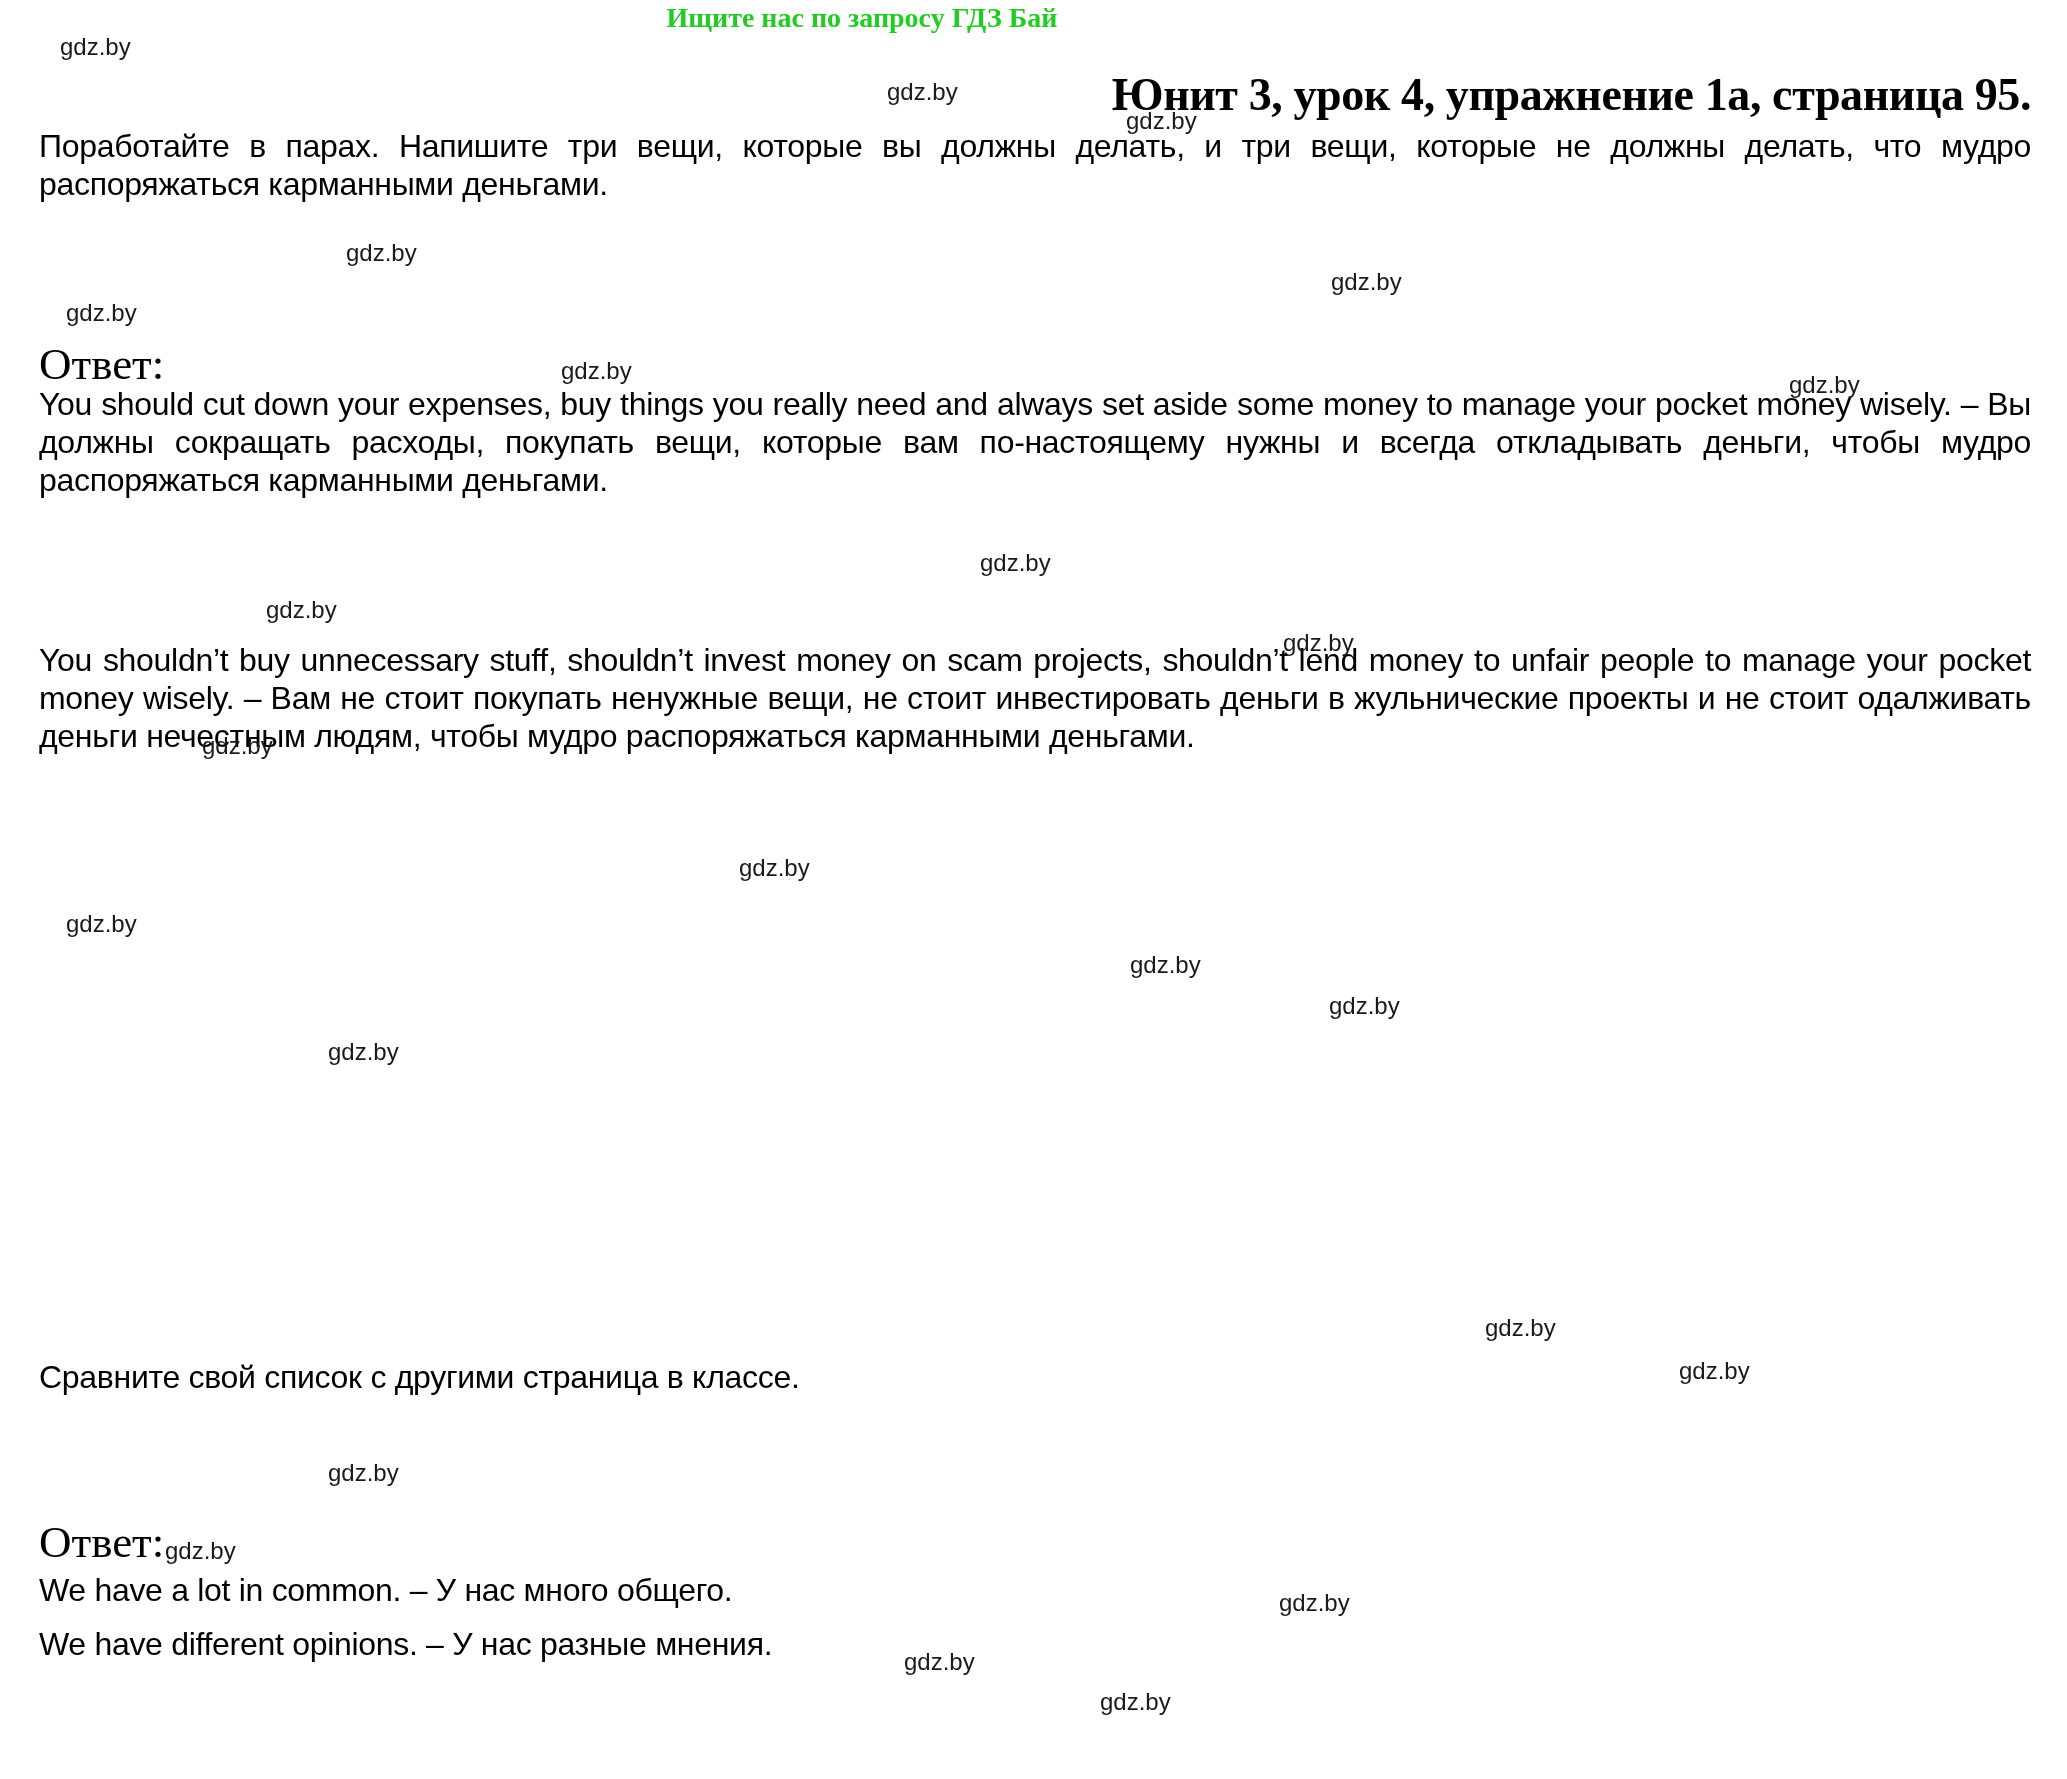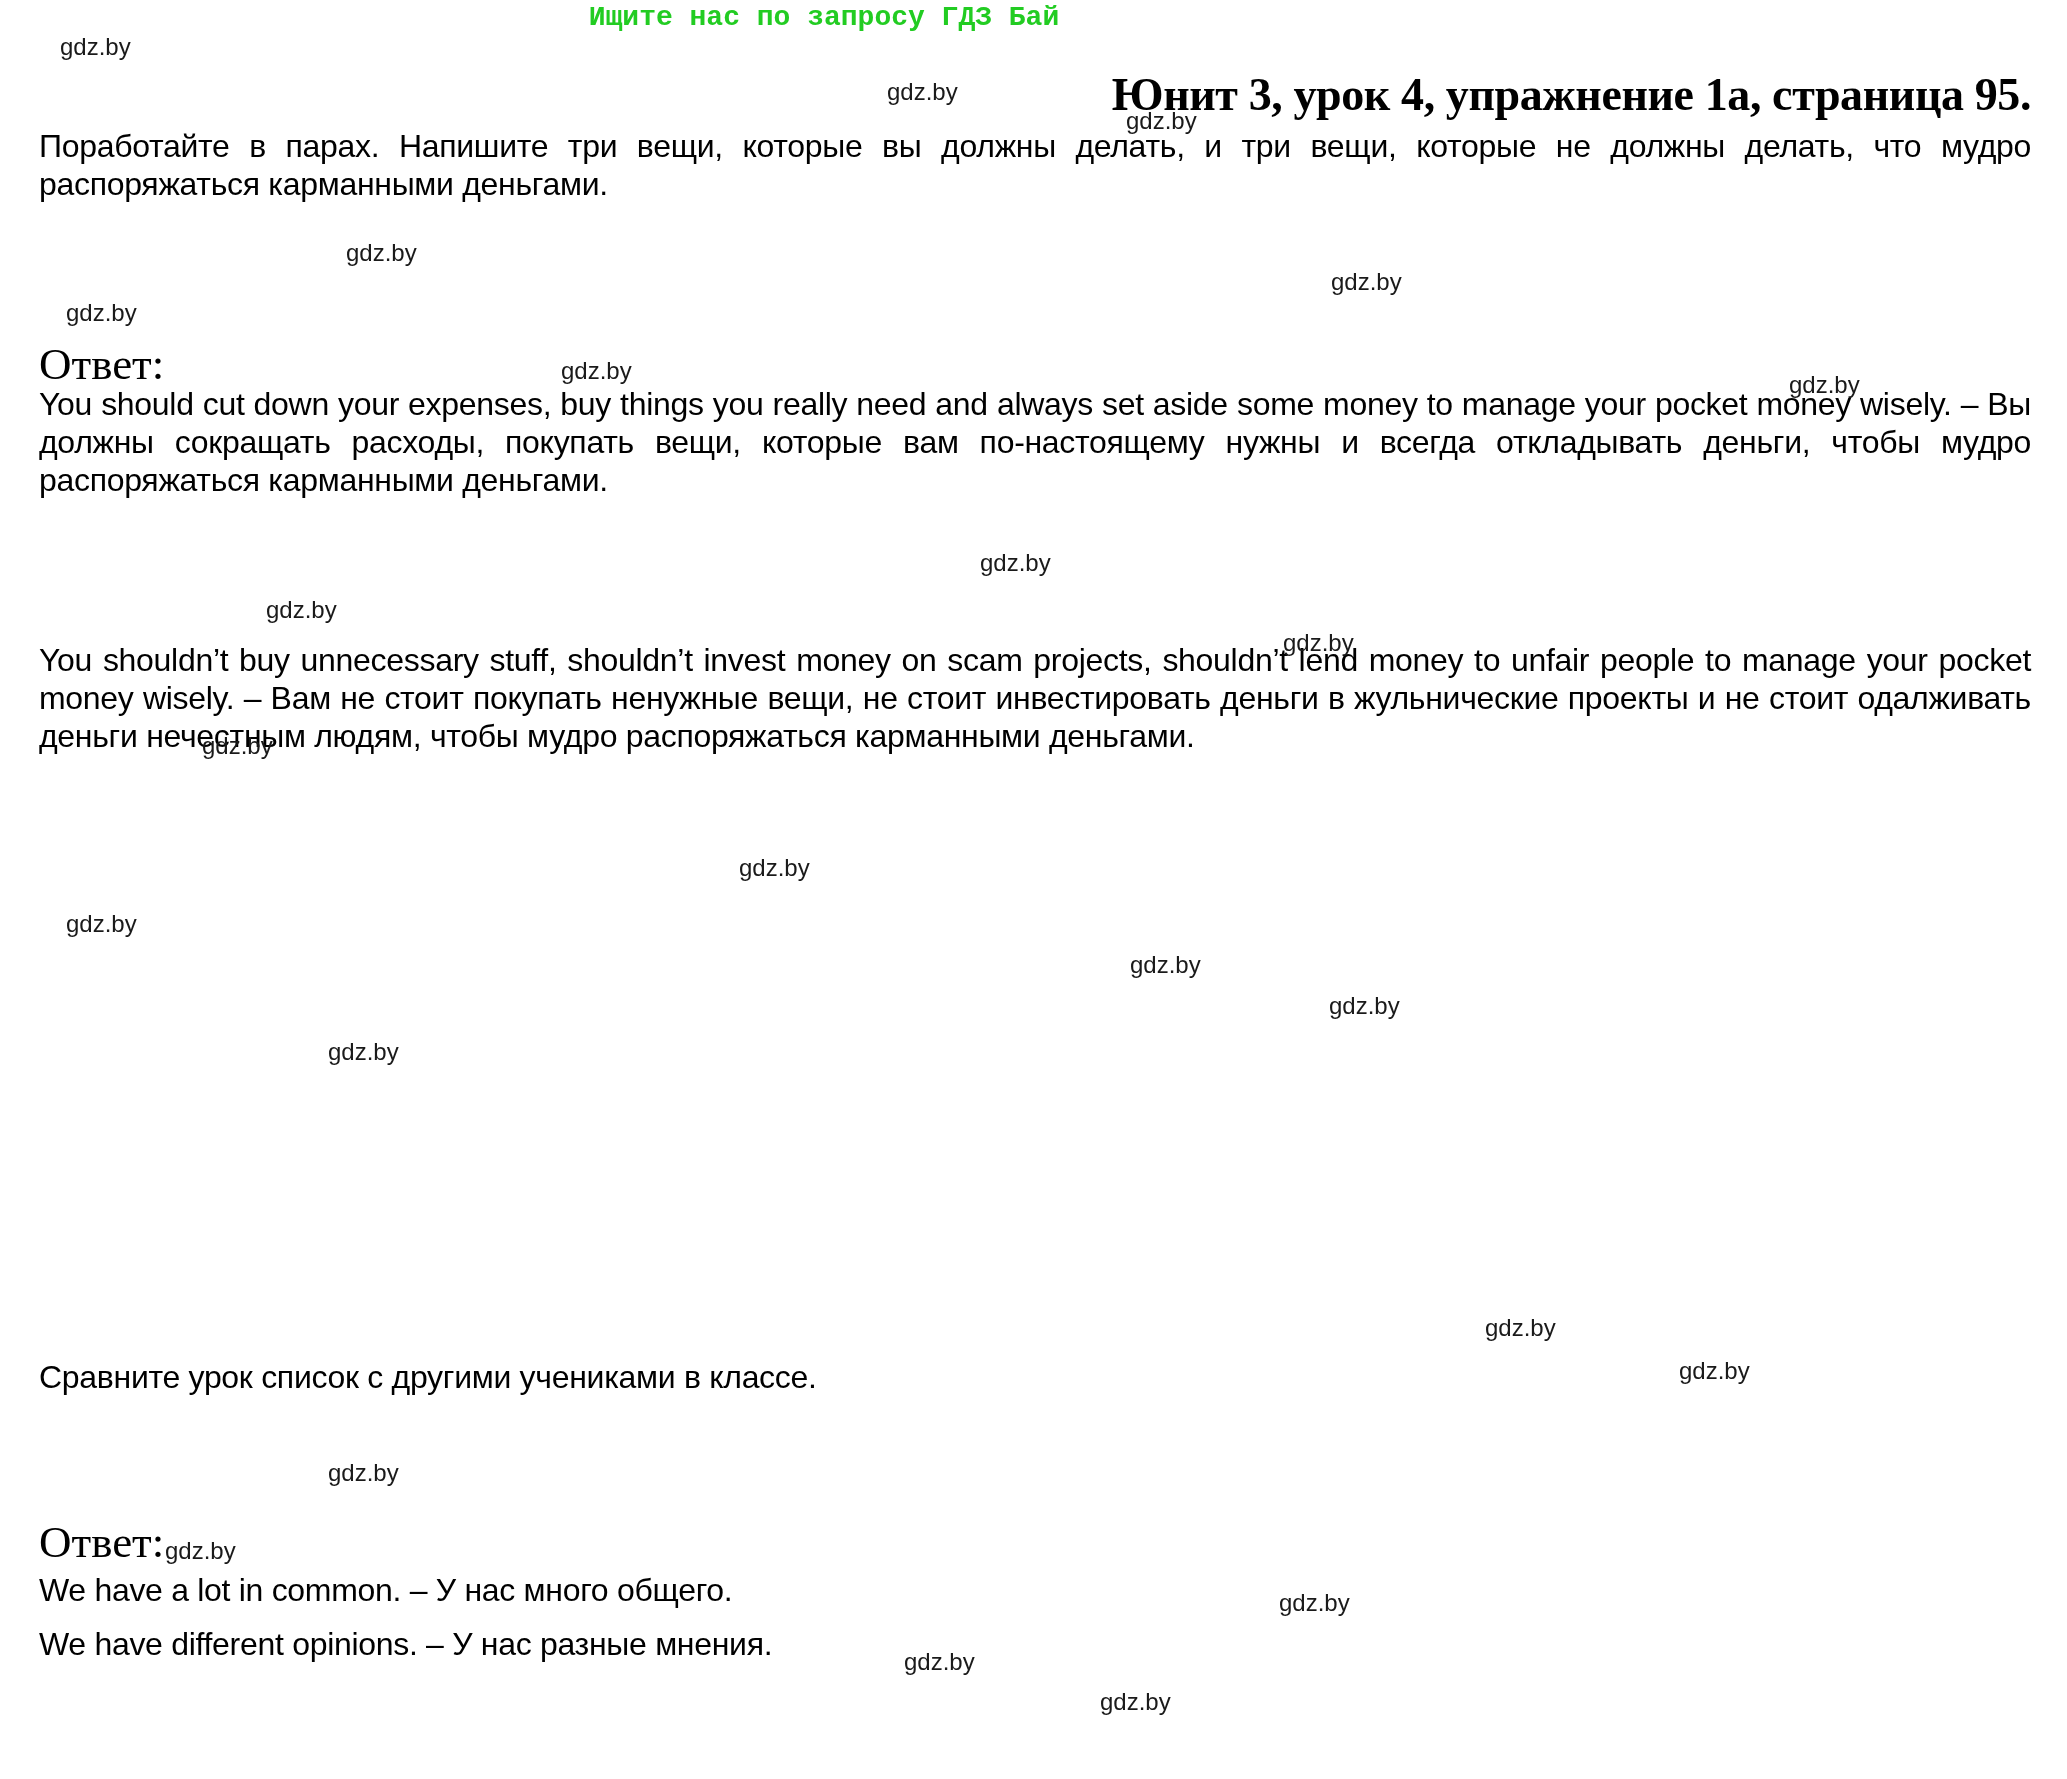--- a/index.html
+++ b/index.html
@@ -17,26 +17,27 @@
     color: #000000;
   }
 
   
   .top-banner {
     position: absolute;
     top: 1.9px;
     left: 0;
     width: 1648px;
     text-align: center;
-    font-family: Liberation Mono, monospace;
+    font-family: Liberation Serif, serif;
     font-size: 28px;
     font-weight: 700;
     color: #22cc22;
     letter-spacing: 0px;
     white-space: nowrap;
+    padding-left: 38px;
   }
 
   
   .content {
     position: absolute;
     left: 39px;
     top: 0;
     width: 1992px;
   }
 
@@ -105,21 +106,21 @@
 
   <div class="blk content para" style="top:128px; width:1992px;">Поработайте в парах. Напишите три вещи, которые вы должны делать, и три вещи, которые не должны делать, что мудро распоряжаться карманными деньгами.</div>
 
   <div class="blk content label-otvet" style="top:338px;">Ответ:</div>
 
   <div class="blk content para" style="top:386px; width:1992px;">You should cut down your expenses, buy things you really need and always set aside some money to manage your pocket money wisely. – Вы должны сокращать расходы, покупать вещи, которые вам по-настоящему нужны и всегда откладывать деньги, чтобы мудро распоряжаться карманными деньгами.</div>
 
   <div class="blk content para" style="top:642px; width:1992px;">You shouldn’t buy unnecessary stuff, shouldn’t invest money on scam projects, shouldn’t lend money to unfair people to manage your pocket money wisely. – Вам не стоит покупать ненужные вещи, не стоит инвестировать деньги в жульнические проекты и не стоит одалживать деньги нечестным людям, чтобы мудро распоряжаться карманными деньгами.</div>
 
 
-  <div class="blk content para nojust" style="top:1359px; width:1992px;">Сравните урок список с другими учениками в классе.</div>
+  <div class="blk content para nojust" style="top:1359px; width:1992px;">Сравните свой список с другими страница в классе.</div>
 
   <div class="blk content label-otvet" style="top:1516px;">Ответ:</div>
 
   <div class="blk content para nojust" style="top:1572px; width:1992px;">We have a lot in common. – У нас много общего.</div>
 
   <div class="blk content para nojust" style="top:1626px; width:1992px;">We have different opinions. – У нас разные мнения.</div>
 
   <div id="watermark-layer">
       <div class="wm" style="left: 60px; top: 35px;">gdz.by</div>
       <div class="wm" style="left: 887px; top: 80px;">gdz.by</div>

